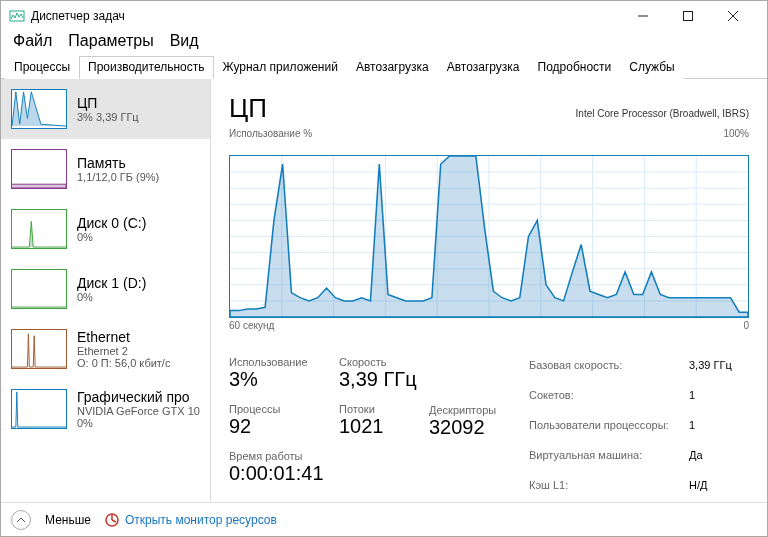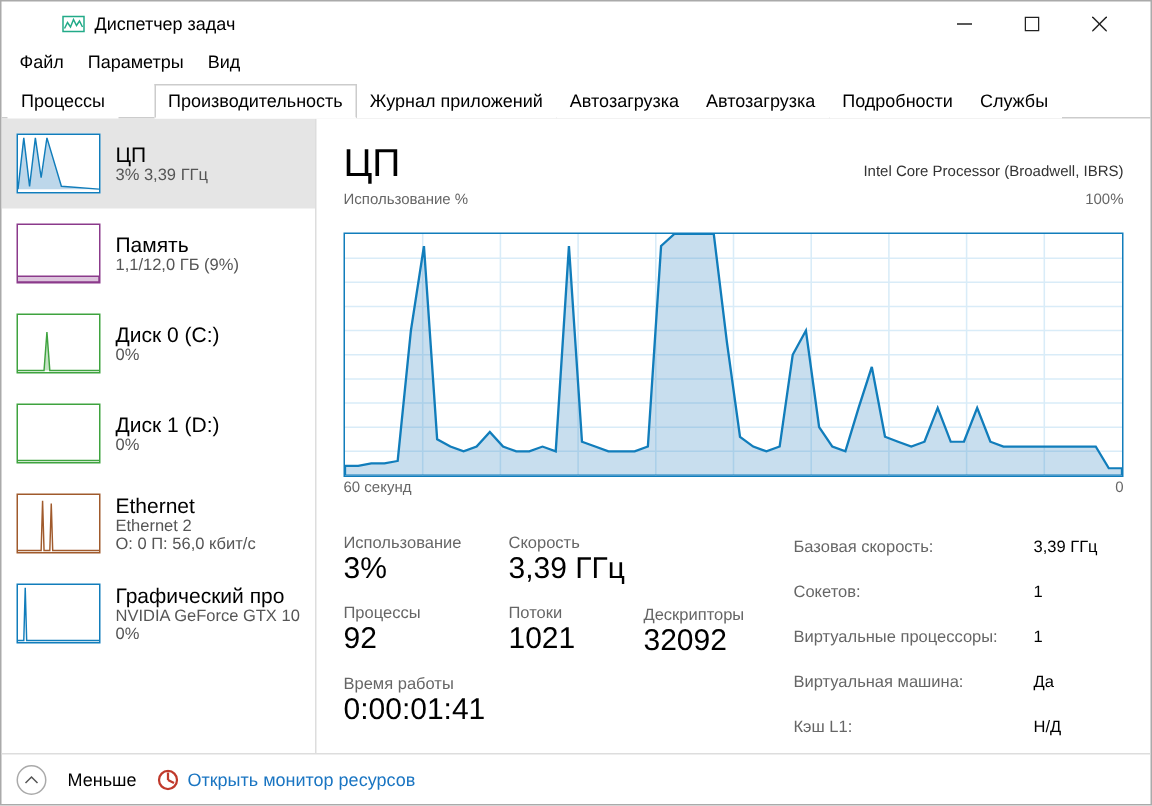--- a/index.html
+++ b/index.html
@@ -1,27 +1,27 @@
 <!DOCTYPE html>
 <html><head>
 <meta charset="utf-8">
 <style>
 * { box-sizing: border-box; margin: 0; padding: 0; font-family: "Segoe UI", Tahoma, sans-serif; }
 body { width: 768px; height: 537px; background: #fff; border: 1px solid #aaa; display: flex; flex-direction: column; font-size: 12px; color: #000; }
-.titlebar { height: 30px; display: flex; align-items: center; padding: 0 12px 0 8px; margin-left: 32px; }
+.titlebar { height: 30px; display: flex; align-items: center; padding: 0 12px 0 8px; }
 .titlebar .icon { width: 16px; height: 16px; margin-right: 6px; }
 .titlebar .title { flex: 0 0 auto; color: #000; font-size: 12px; }
 .titlebar .spacer { flex: 1; }
 .winbtn { width: 45px; height: 30px; display: flex; align-items: center; justify-content: center; }
 .winbtn svg { stroke: #222; fill: none; }
 .menubar { height: 20px; display: flex; align-items: center; padding: 0 4px; }
-.menubar .menuitem { padding: 2px 8px; font-size: 12px; }
+.menubar .menuitem { padding: 2px 8px; font-size: 16px; }
 .tabrow { display: flex; align-items: flex-end; padding: 4px 4px 0 4px; border-bottom: 1px solid #ccc; }
 .tab { padding: 3px 8px 4px; font-size: 12px; border: 1px solid transparent; position: relative; top: 1px; background: #fff; }
-.tab.active { border: 1px solid #ccc; border-bottom: 1px solid #fff; background: #fff; margin-left: 24px; }
+.tab.active { border: 1px solid #ccc; border-bottom: 1px solid #fff; background: #fff; }
 .content { flex: 1; display: flex; overflow: hidden; }
 .sidebar { width: 210px; border-right: 1px solid #ddd; overflow: hidden; }
 .side-item { display: flex; align-items: center; padding: 8px 10px; height: 60px; }
 .side-item.selected { background: #e5e5e5; }
 .side-thumb { width: 56px; height: 40px; border: 1px solid; margin-right: 10px; position: relative; background: #fff; }
 .side-thumb svg { position: absolute; inset: 0; width: 100%; height: 100%; }
 .side-text .name { font-size: 14px; color: #000; }
 .side-text .sub { font-size: 11px; color: #555; }
 .main { flex: 1; padding: 14px 18px 8px 18px; display: flex; flex-direction: column; overflow: hidden; }
 .main-head { display: flex; justify-content: space-between; align-items: baseline; margin-bottom: 4px; }
@@ -235,21 +235,21 @@
       <div class="statcol" style="flex:1">
         <div class="inforow">
             <div class="k">Базовая скорость:</div>
             <div class="v">3,39 ГГц</div>
           </div>
         <div class="inforow">
             <div class="k">Сокетов:</div>
             <div class="v">1</div>
           </div>
         <div class="inforow">
-            <div class="k">Виртуальные процессоры:</div>
+            <div class="k">Пользователи процессоры:</div>
             <div class="v">1</div>
           </div>
         <div class="inforow">
             <div class="k">Виртуальная машина:</div>
             <div class="v">Да</div>
           </div>
         <div class="inforow">
             <div class="k">Кэш L1:</div>
             <div class="v">Н/Д</div>
           </div>

